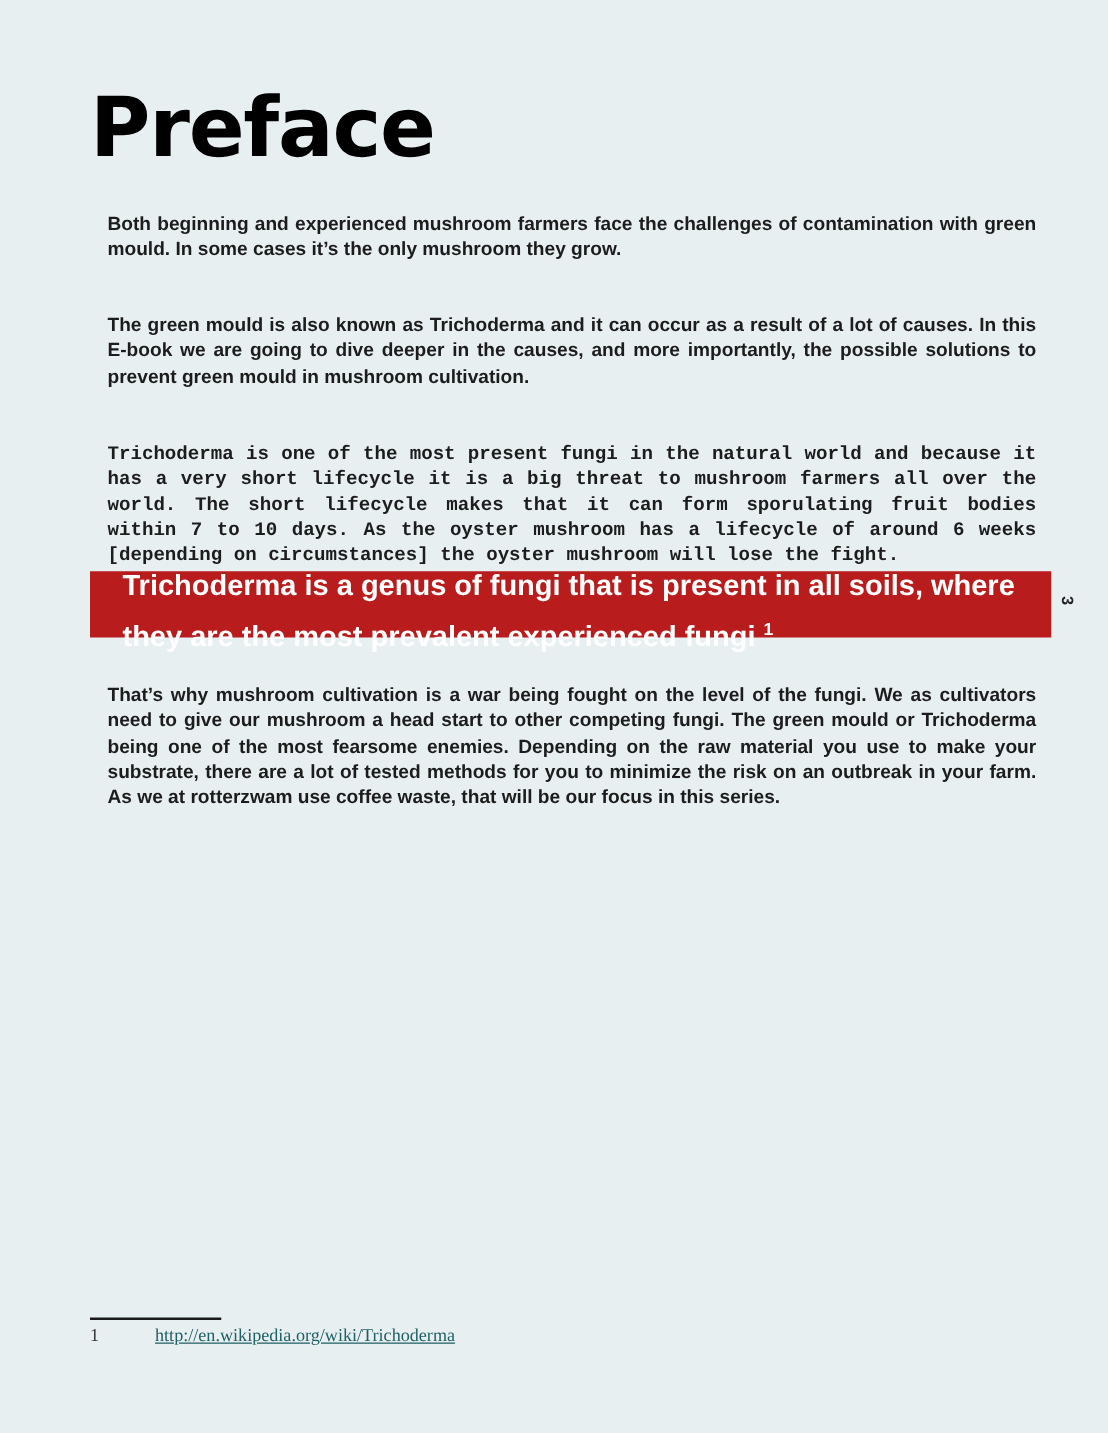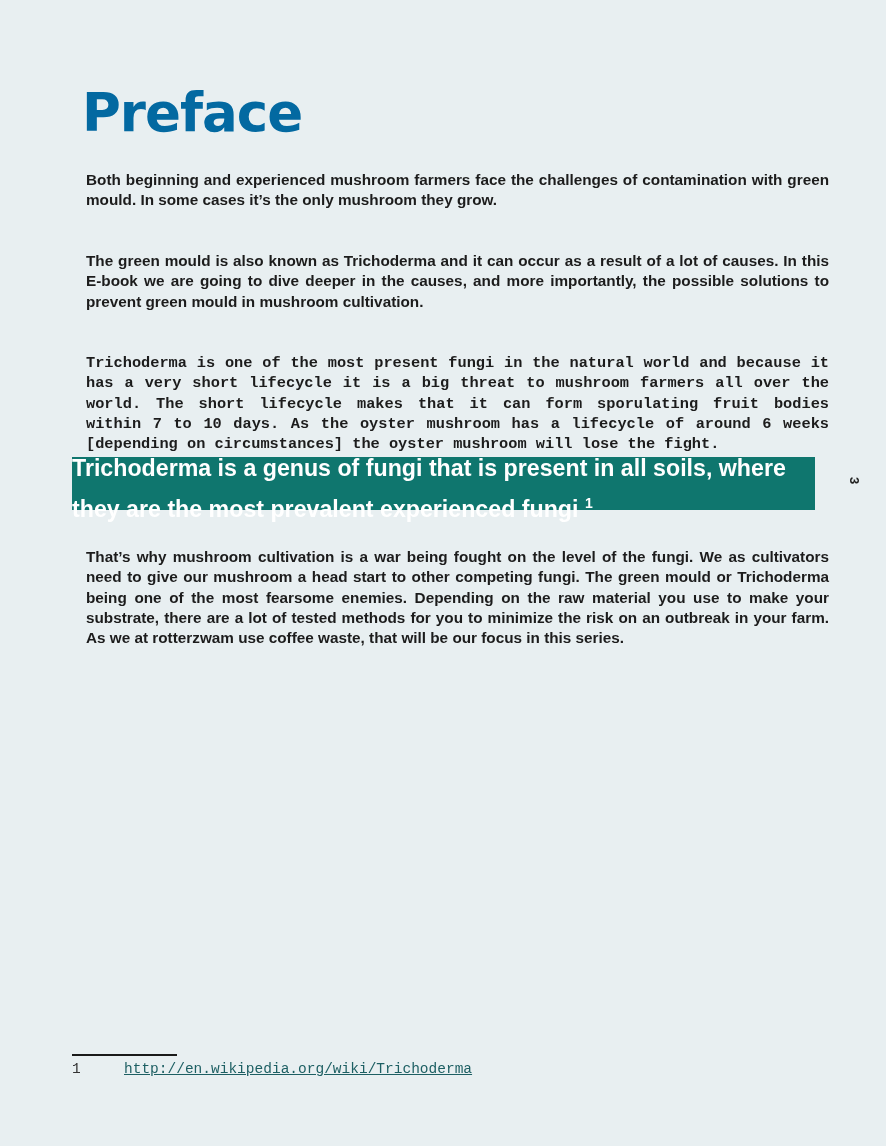--- a/index.html
+++ b/index.html
@@ -12,26 +12,26 @@
     background: #e8eff1;
     position: relative;
     overflow: hidden;
     font-family: "DejaVu Sans", "Liberation Sans", sans-serif;
     color: #1a1a1a;
   }
   .page-title {
     position: absolute;
     left: 72px;
     top: 70px;
-    margin: 10px;
+    margin: 0;
     font-family: "DejaVu Sans", sans-serif;
     font-weight: bold;
-    font-size: 53px;
+    font-size: 66px;
     letter-spacing: -1px;
-    color: #0369a1;
+    color: #000000;
     line-height: 66px;
   }
   .para {
     position: absolute;
     left: 72px;
     width: 743px;
     margin: 14px;
     font-family: "Liberation Sans", sans-serif;
     font-weight: bold;
     font-size: 15.3px;
@@ -44,21 +44,22 @@
   #p2 { top: 237px; }
   #p3 { top: 339px; font-family: Liberation Mono, monospace; }
   #p4 { top: 533px; }
 
   .pull-quote {
     position: absolute;
     left: 72px;
     top: 457px;
     width: 743px;
     height: 53px;
-    background: #0f766e;
+    background: #b91c1c;
+    padding-left: 26px;
   }
   .pull-quote-text {
     margin: 0;
     font-family: "Liberation Sans", sans-serif;
     font-weight: bold;
     font-size: 23.2px;
     line-height: 41px;
     color: #ffffff;
     position: relative;
     top: -9px;
@@ -90,21 +91,21 @@
     left: 72px;
     top: 1054px;
     width: 105px;
     height: 1.5px;
     background: #1a1a1a;
   }
   .footnote {
     position: absolute;
     left: 72px;
     top: 1059px;
-    font-family: Liberation Mono, monospace;
+    font-family: Liberation Serif, serif;
     font-size: 14.5px;
     line-height: 20px;
     color: #333;
   }
   .footnote-number {
     display: inline-block;
     width: 52px;
   }
   .footnote-link {
     color: #1d5f63;

